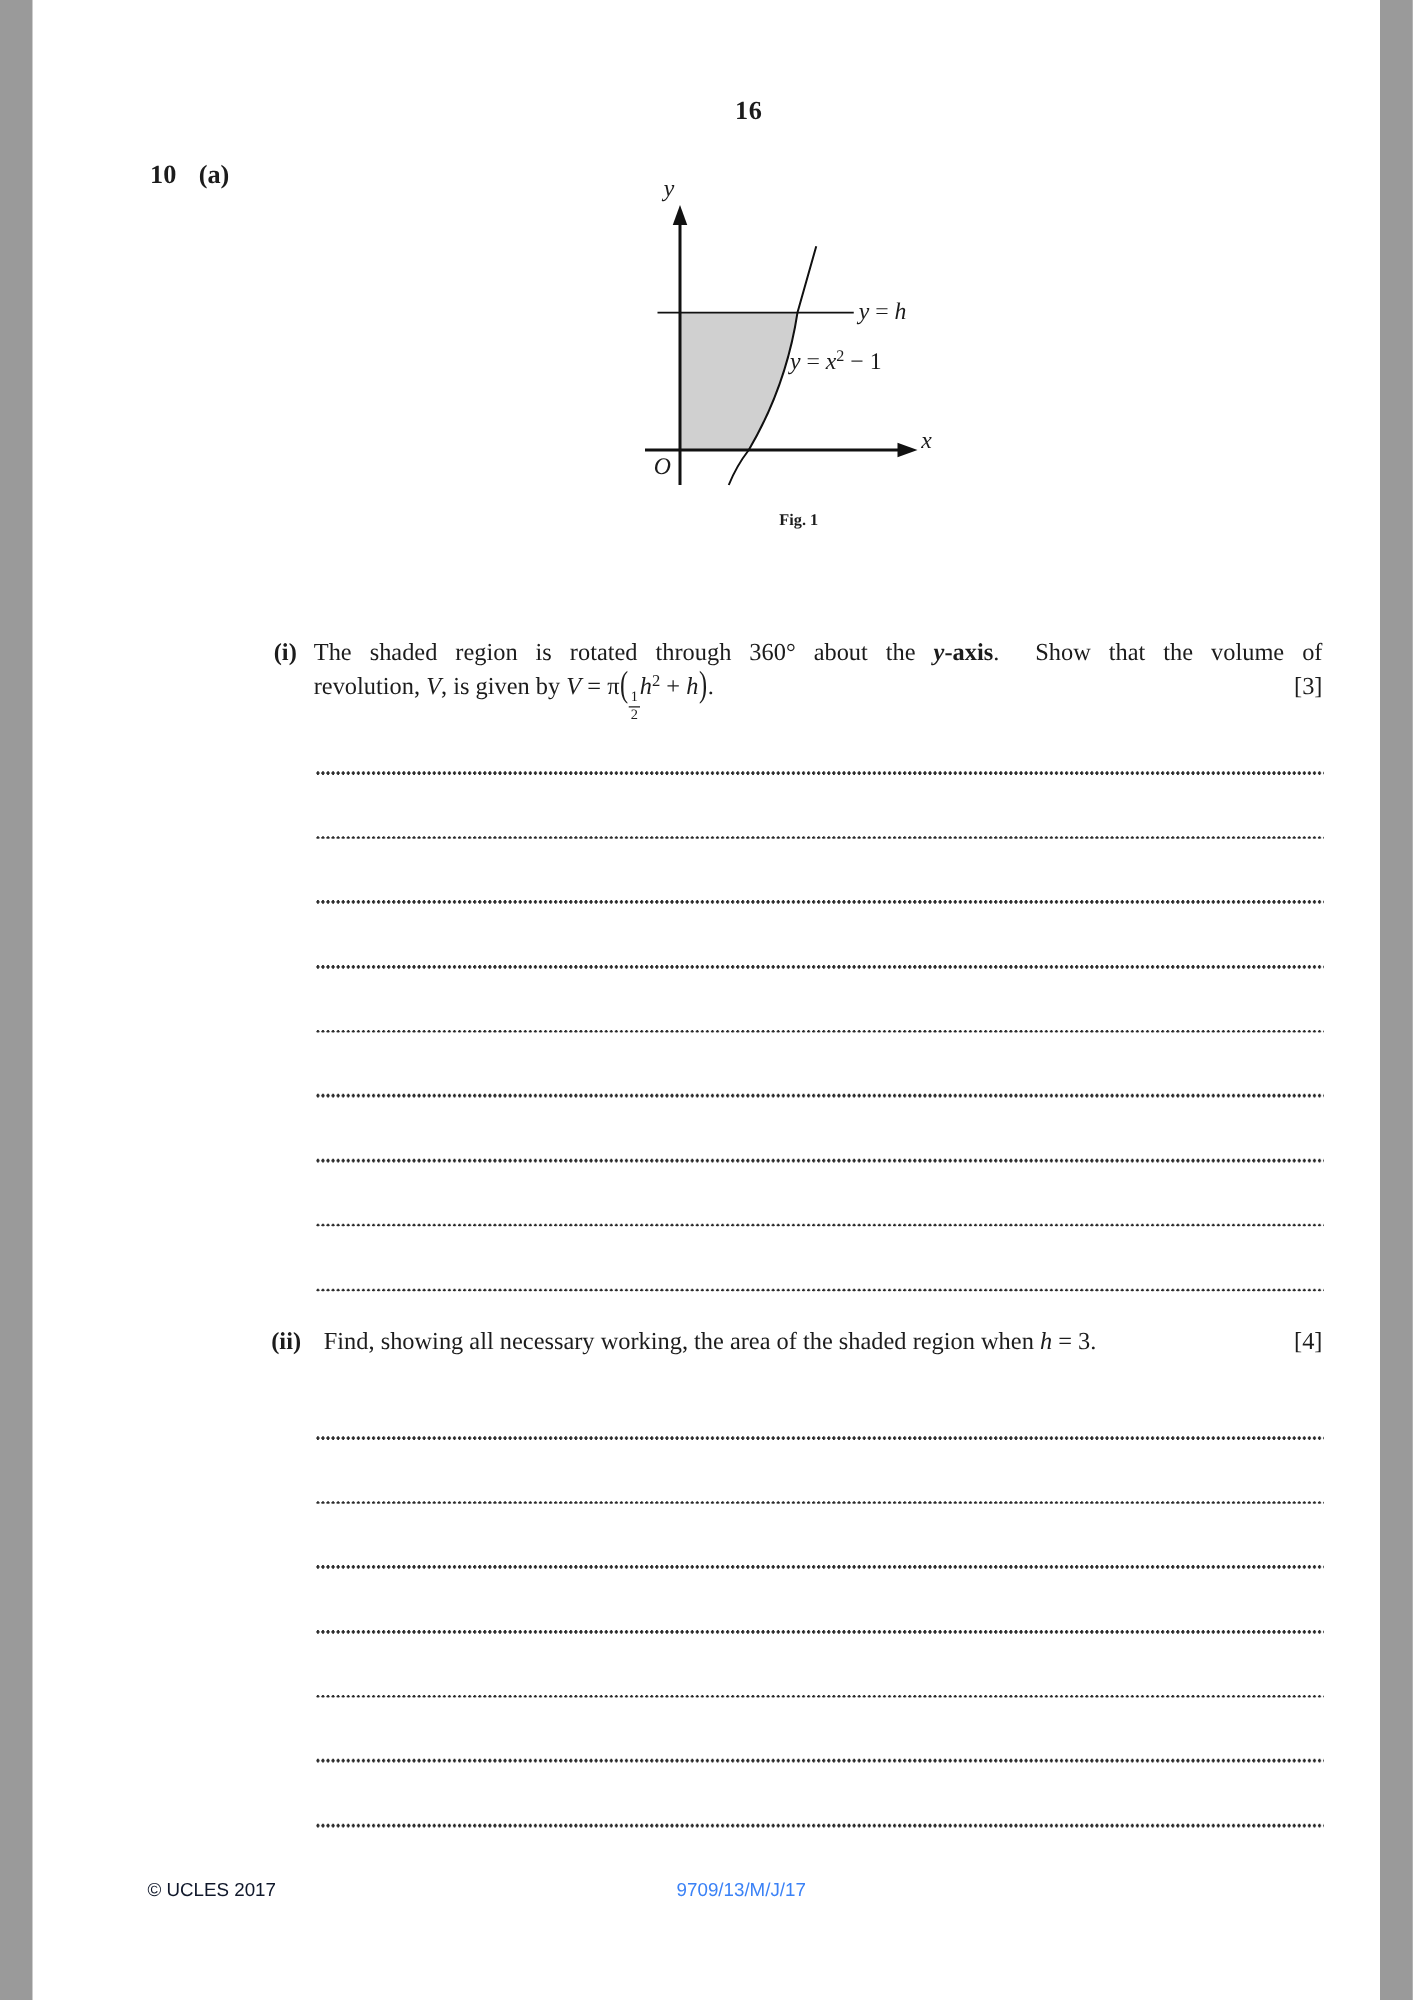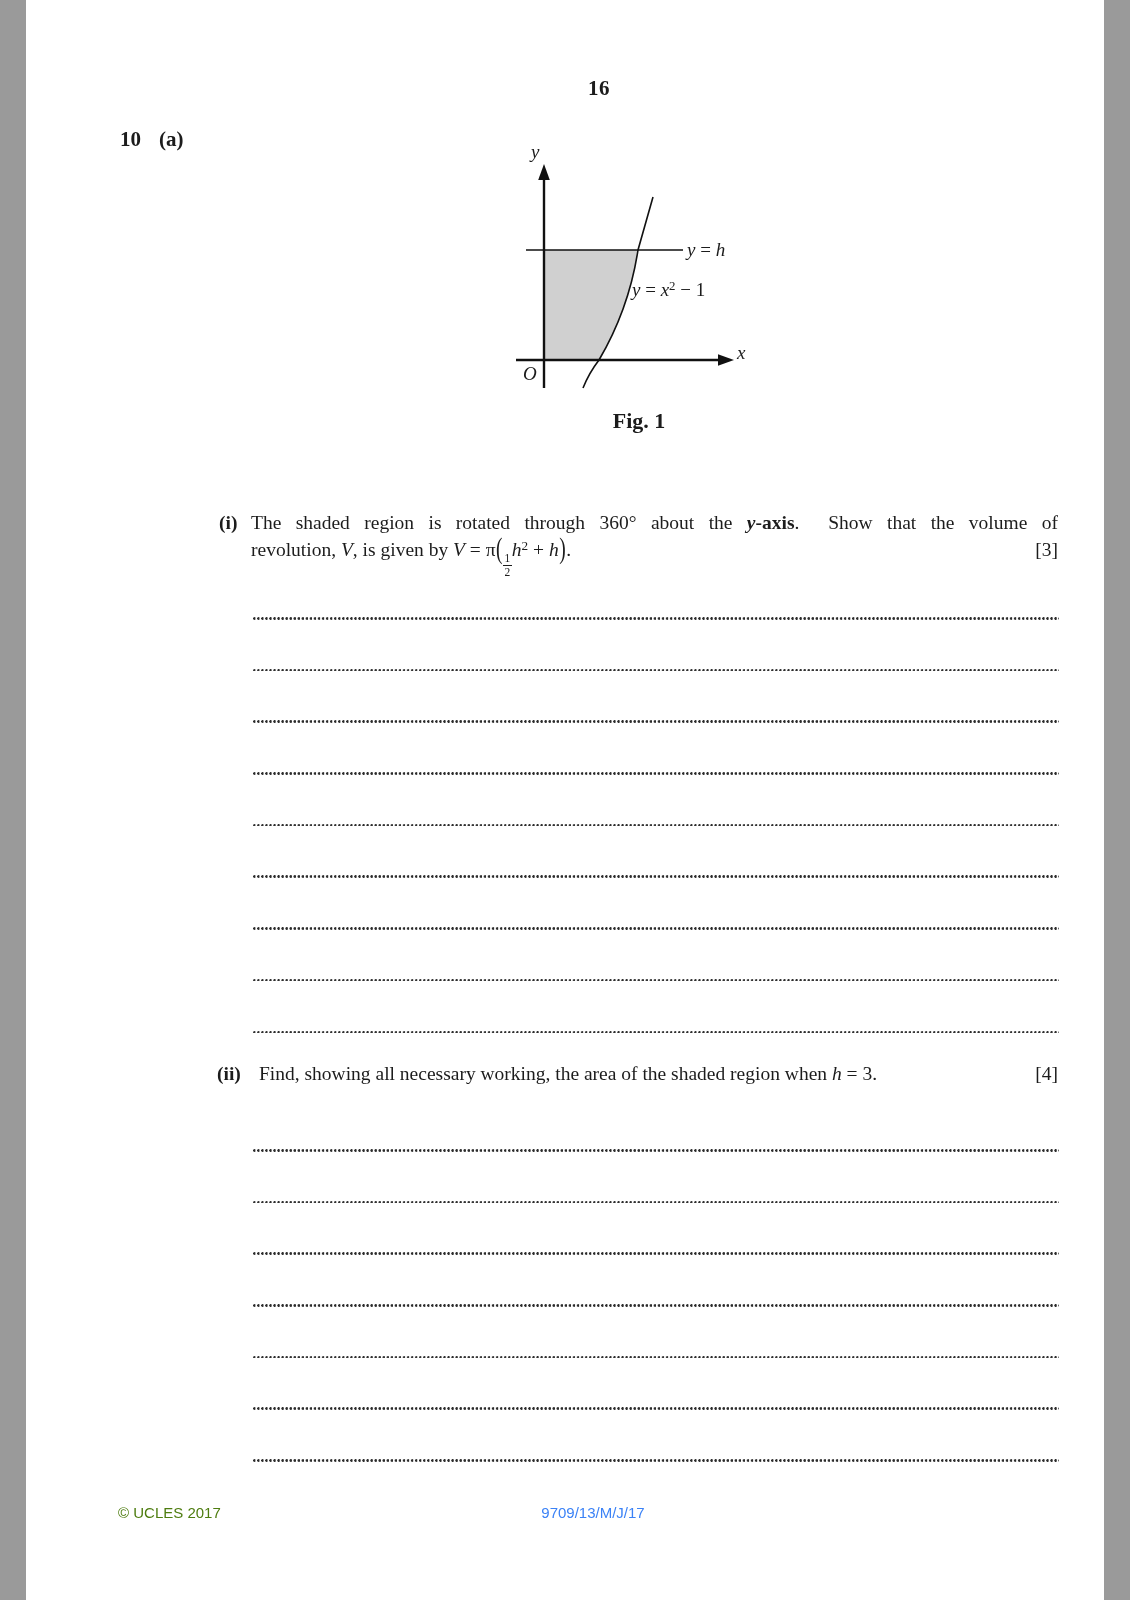--- a/index.html
+++ b/index.html
@@ -23,21 +23,21 @@
   .figure{position:absolute; left:448px; top:140px; width:300px; height:272px;}
   .figure svg{position:absolute; left:0; top:0;}
   .fl{position:absolute; font-size:19px; line-height:22px; white-space:nowrap;}
   .y-label{left:57px; top:1px; font-style:italic;}
   .x-label{left:263px; top:202px; font-style:italic;}
   .o-label{left:49px; top:223px; font-style:italic;}
   .hline-label{left:213px; top:99px;}
   .curve-label{left:158px; top:139px;}
   .fig-caption{
     position:absolute; left:613px; top:408px; transform:translateX(-50%);
-    font-size:22px; font-weight:bold;
+    font-size:13px; font-weight:bold;
   }
   
   .bodytext{font-size:19.5px; line-height:27px;}
   .intro{position:absolute; left:185px; top:473px; width:860px; white-space:nowrap;}
   .part{position:absolute;}
   .part-i{left:193px; top:509px; width:839px;}
   .part-ii{left:191px; top:1060px; width:841px;}
   .part-label{position:absolute; left:0; top:0; font-weight:bold;}
   .part-i .part-body{margin-left:32px;}
   .part-ii .part-body{margin-left:42px;}
@@ -61,21 +61,21 @@
   .dl-i{top:617px;}
   .dl-ii{top:1149px;}
   .dotline{
     height:2.6px; margin-bottom:49.1px;
     background-image:radial-gradient(circle at 1.3px 1.3px, #2c2c2c 1.05px, rgba(0,0,0,0) 1.35px);
     background-size:4.05px 2.6px; background-repeat:repeat-x;
   }
   
   .footer-left{
     position:absolute; left:92px; top:1504px;
-    font-family:"Liberation Sans", sans-serif; font-size:15px; color:#4d7c0f;
+    font-family:"Liberation Sans", sans-serif; font-size:15px; color:#0f172a;
   }
   .footer-center{
     position:absolute; left:567px; top:1504px; transform:translateX(-50%);
     font-family:"Liberation Sans", sans-serif; font-size:15px; color:#3b82f6;
   }
 </style>
 </head>
 <body>
 
 <div class="page">

